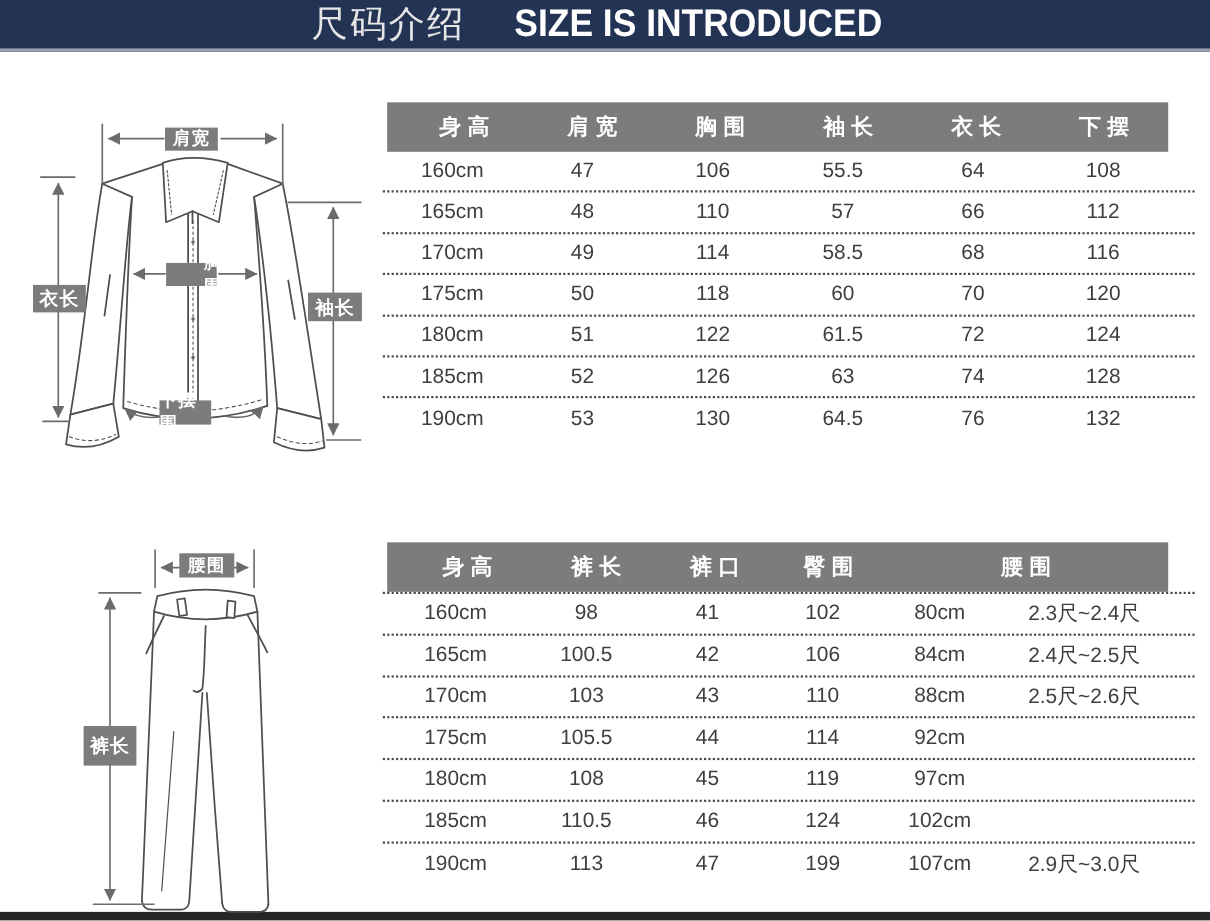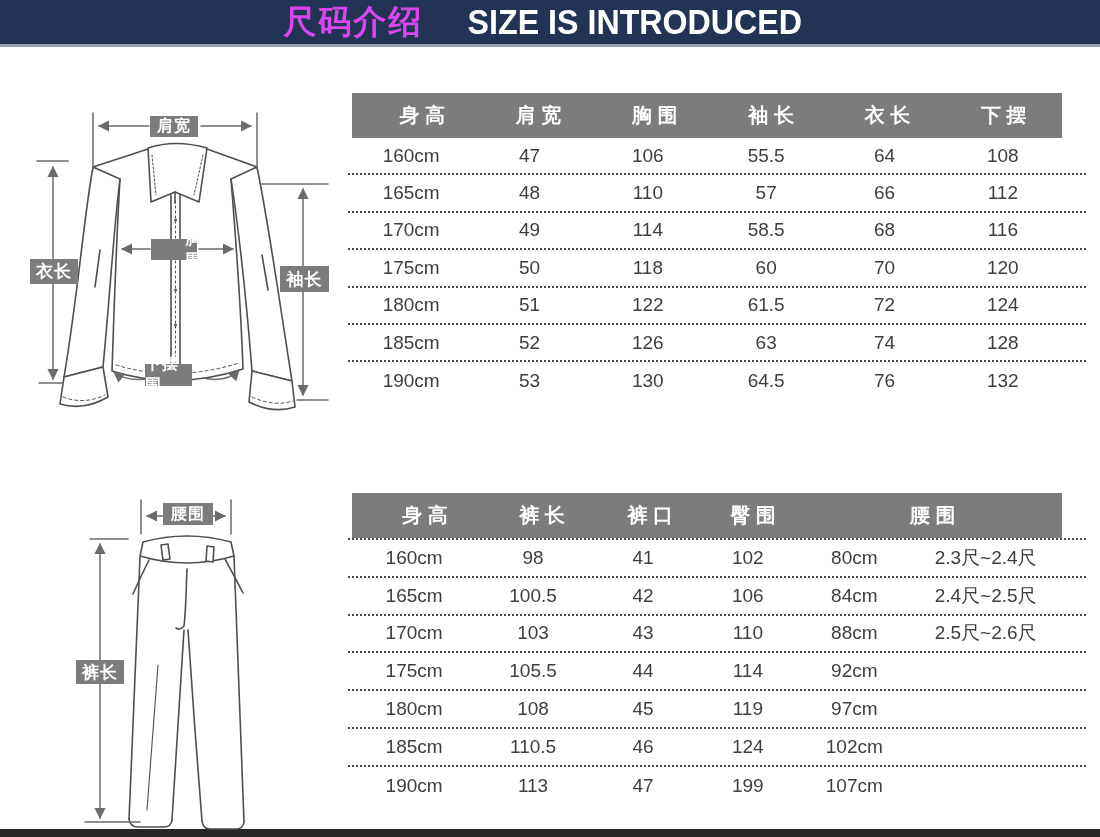--- a/index.html
+++ b/index.html
@@ -6,39 +6,39 @@
   html,body { background:#ffffff; }
   body { font-family:"Liberation Sans","DejaVu Sans",sans-serif; }
   .page { position:relative; width:1100px; height:837px; background:#ffffff; overflow:hidden; margin:0 auto; }
 
   
   .titlebar {
     position:absolute; left:0; top:0; width:1100px; height:47px;
     background:#233354; border-bottom:3px solid #99a0ae;
     display:flex; align-items:center; justify-content:center; gap:30px;
   }
-  .title-cn { color:#d946ef; font-size:33px; font-weight:700; letter-spacing:2px; }
+  .title-cn { color:#e5e5e5; font-size:33px; font-weight:400; letter-spacing:2px; }
   .title-en { color:#fff; font-size:35px; font-weight:800; letter-spacing:0px; transform:scaleX(0.92); }
 
   
   svg.figure { position:absolute; z-index:1; }
   .fig-shirt { left:0px; top:55px; }
   .fig-pants { left:30px; top:490px; }
   .badge {
     position:absolute; z-index:2; background:#7c7c7c; color:#ffffff;
     display:flex; align-items:center; justify-content:center;
     font-size:16px; font-weight:700; letter-spacing:1px;
   }
   .b-jiankuan  { left:150px; top:116px; width:48px; height:21px; }
   .b-xiongwei  { left:151px; top:239px; width:46px; height:21px;padding-left:40px; }
   .b-yichang   { left:30px;  top:259px; width:48px; height:25px; font-size:17px; }
   .b-xiuchang  { left:280px; top:266px; width:49px; height:26px; font-size:17px; }
   .b-xiabaiwei { left:145px; top:364px; width:47px; height:22px; }
   .b-yaowei    { left:163px; top:503px; width:50px; height:22px; }
-  .b-kuchang   { left:76px;  top:660px; width:48px; height:24px; font-size:17px; }
+  .b-kuchang   { left:76px;  top:660px; width:48px; height:36px; font-size:17px; }
 
   
   .sizetable { position:absolute; left:348px; width:738px; }
   .t-shirt { top:93px; }
   .t-pants { top:493px; }
   .thead {
     height:45px; background:#7c7c7c; margin:0 24px 0 4px;
     display:flex; align-items:center;padding-left:12px;
   }
   .thead .cell { color:#ffffff; font-size:20px; font-weight:600; }
@@ -305,19 +305,20 @@
           <span class="cell">46</span>
           <span class="cell">124</span>
           <span class="cell">102cm</span>
         </div>
         <div class="row">
           <span class="cell">190cm</span>
           <span class="cell">113</span>
           <span class="cell">47</span>
           <span class="cell">199</span>
           <span class="cell">107cm</span>
+          <span class="cell">2.9尺~3.0尺</span>
         </div>
       </div>
   </div>
 
   <div class="bottombar"></div>
 
 </div>
 
 </body></html>

